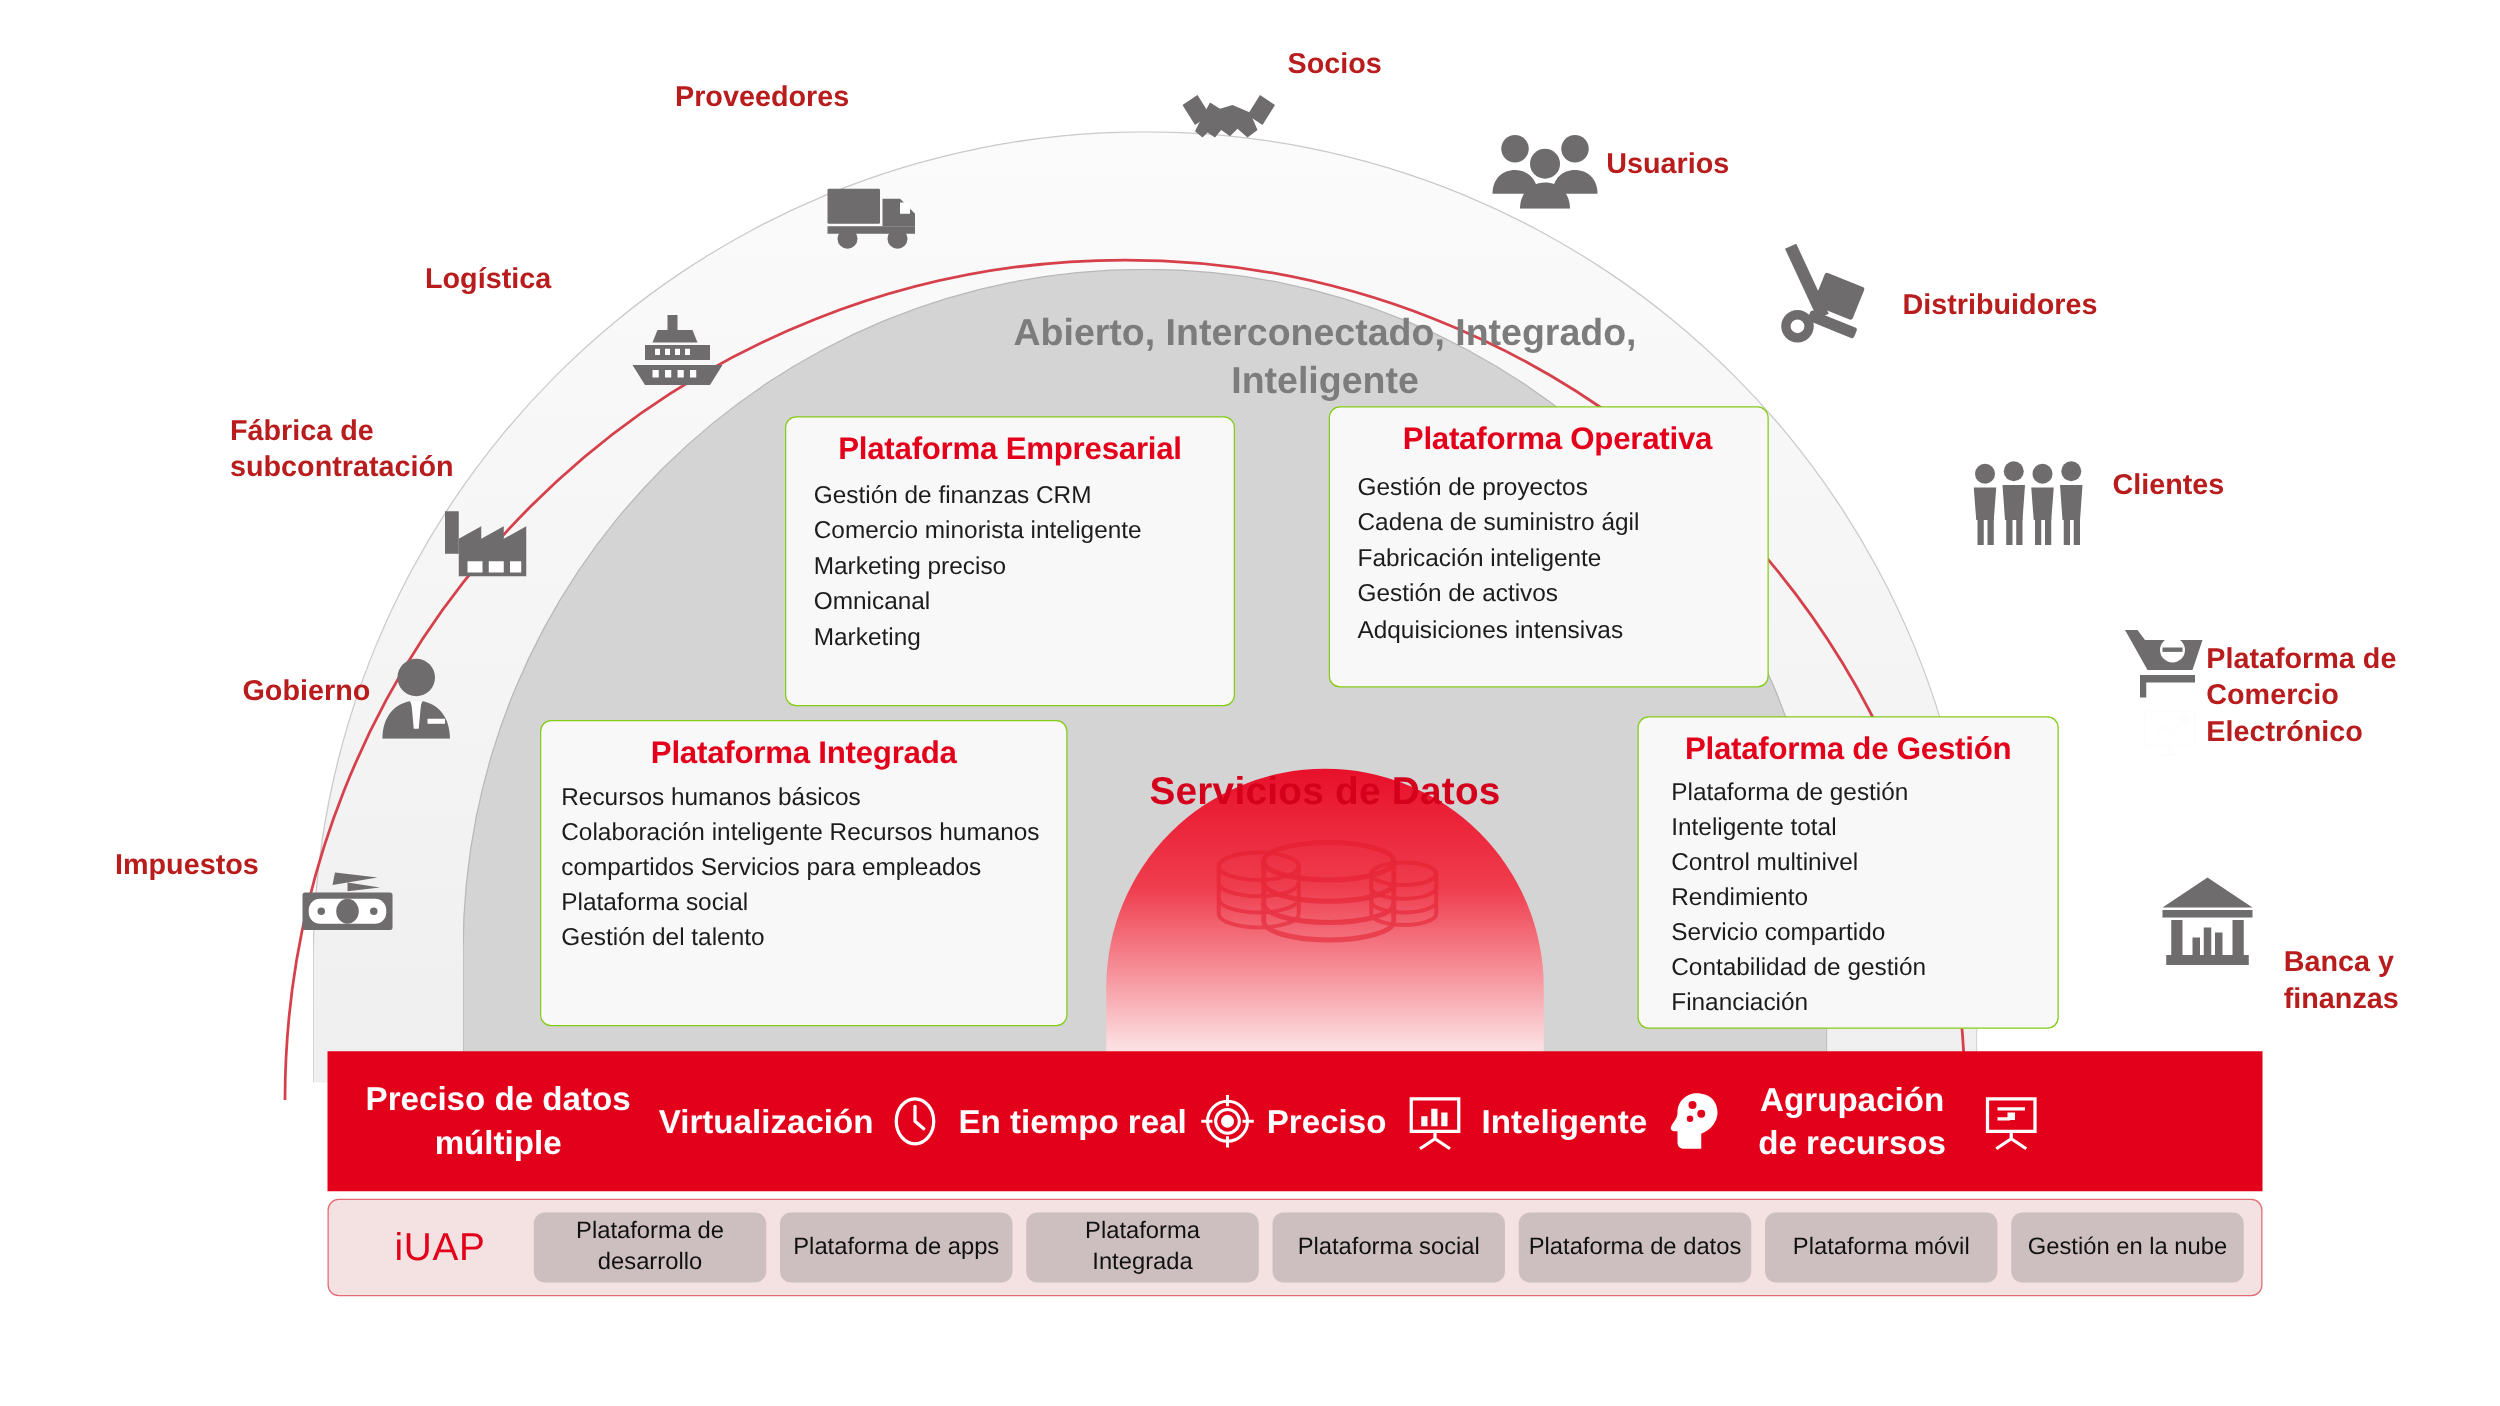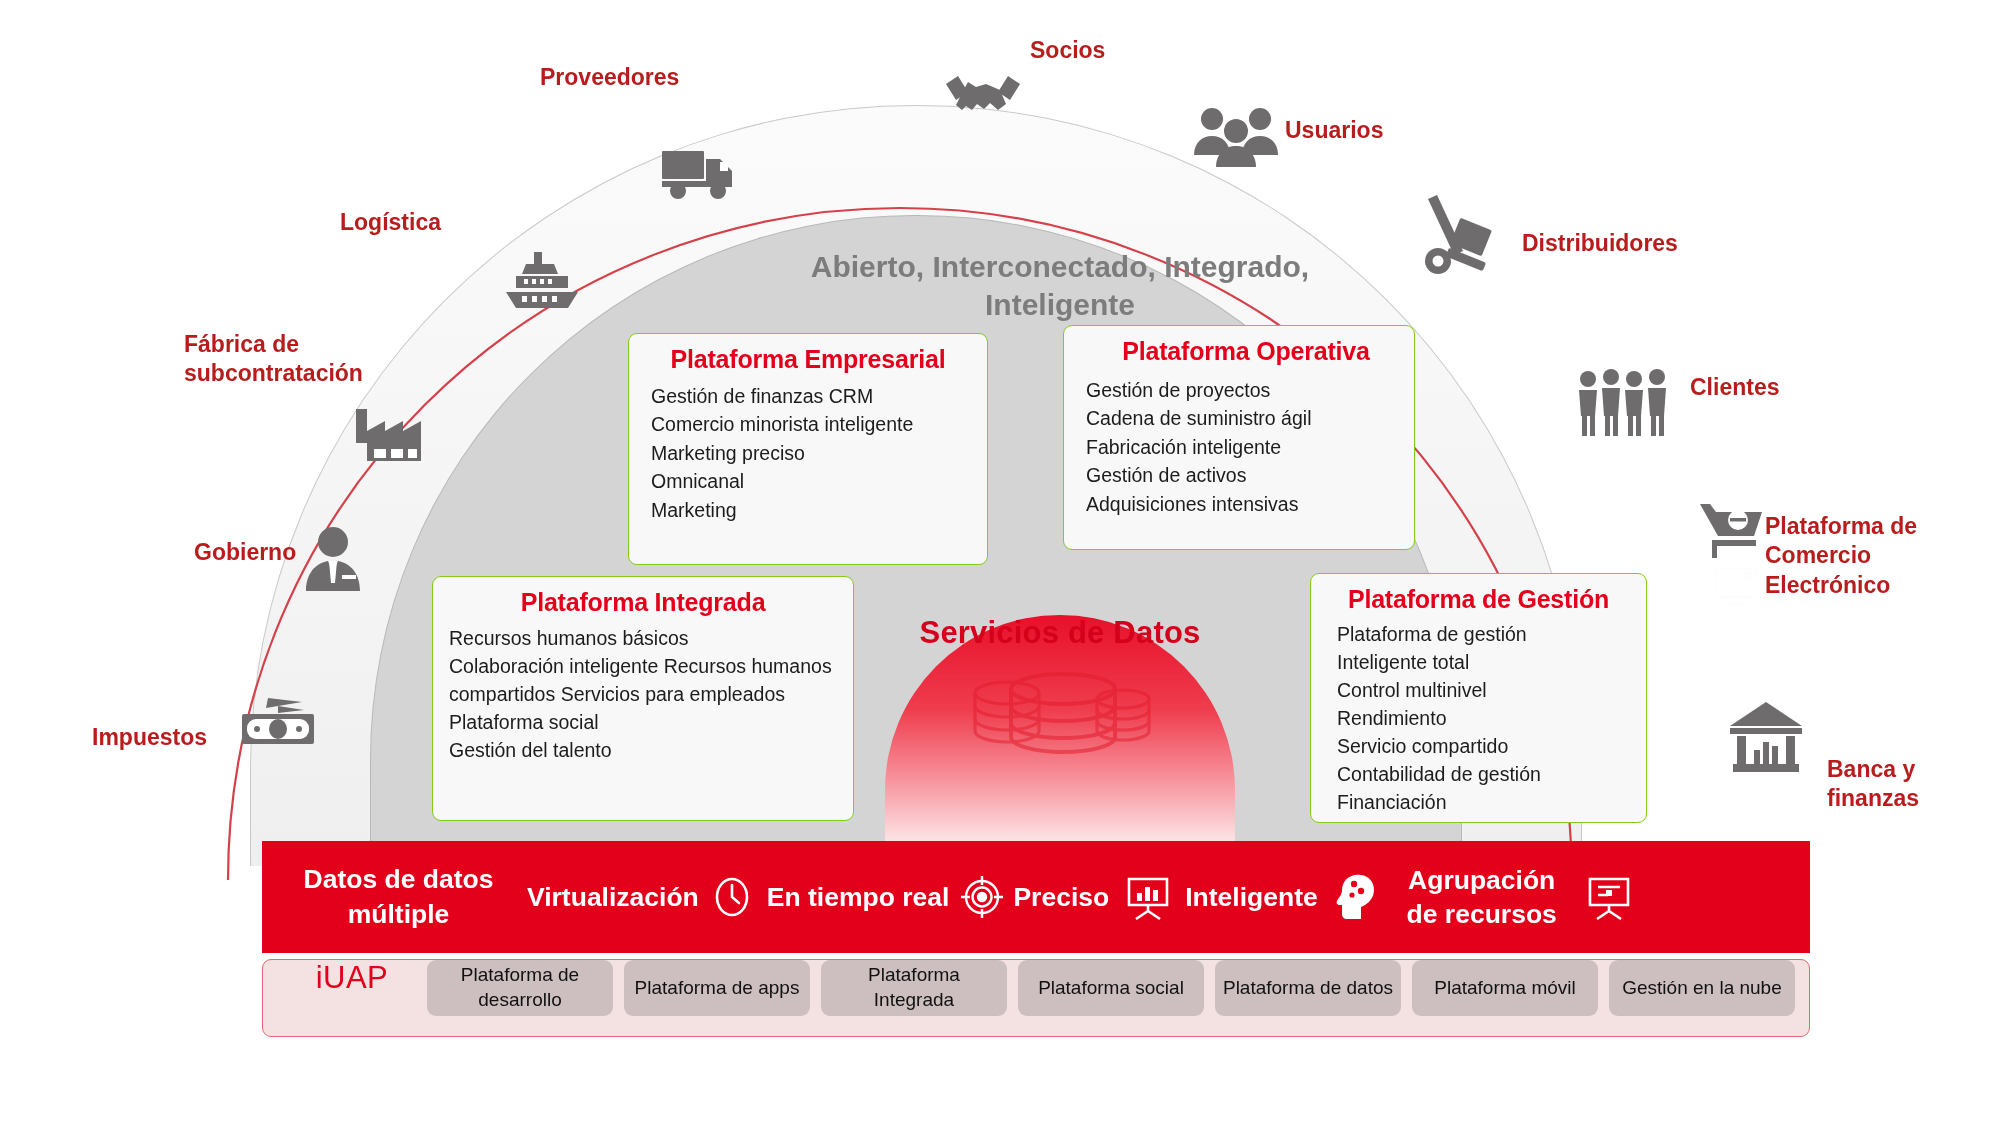--- a/index.html
+++ b/index.html
@@ -81,21 +81,21 @@
   }
   .banner .b-item .bi-txt{line-height:1.3;}
   .banner .b-item .bi-txt.two{text-align:center;white-space:normal;width:180px;}
   .b-gap{flex:0 0 auto;}
   .b-icn{flex:0 0 auto;display:inline-flex;align-items:center;justify-content:center;}
 
   
   .iuap{
     position:absolute;left:262px;top:959px;width:1548px;height:78px;
     background:#f4e1e2;border:1.5px solid #e06b72;border-radius:9px;
-    display:flex;align-items:flex-start;box-sizing:border-box;padding:0 14px;
+    display:flex;align-items:center;box-sizing:border-box;padding:0 14px;
   }
   .iuap-logo{color:#e2001a;font-size:31px;font-weight:normal;width:150px;
              text-align:center;flex:0 0 auto;letter-spacing:.5px;}
   .iuap-chips{display:flex;gap:11px;flex:1;}
   .chip{
     background:#cdbfc0;border-radius:9px;flex:1;height:56px;display:flex;
     align-items:center;justify-content:center;text-align:center;
     font-size:19px;color:#111;line-height:1.3;padding:0 6px;box-sizing:border-box;
   }
 
@@ -182,21 +182,21 @@
       <li>Inteligente total</li>
       <li> Control multinivel</li>
       <li>Rendimiento</li>
       <li>Servicio compartido</li>
       <li>Contabilidad de gestión</li>
       <li>Financiación</li>
     </ul>
   </div>
 
   <div class="banner">
-    <div class="b-title">Datos de datos múltiple</div>
+    <div class="b-title">Preciso de datos múltiple</div>
     <div class="b-gap" style="width:16px"></div>
 
     <div class="b-item">
       <span class="bi-txt">Virtualización</span>
       <span class="b-icn" style="margin-left:12px">
         <svg width="42" height="46" viewBox="0 0 42 46">
             <ellipse cx="21" cy="23" rx="15" ry="18" fill="none" stroke="#fff" stroke-width="2.6"></ellipse>
             <path d="M21 11 v12 l7 6" fill="none" stroke="#fff" stroke-width="2.6" stroke-linecap="round"></path>
           </svg>
       </span>
@@ -409,21 +409,21 @@
   </div>
   <div class="eco-icon" style="left:1713px;top:566px;opacity:.5;">
     <svg width="46" height="44" viewBox="0 0 46 44" fill="none" stroke="#fdfdfd" stroke-width="2">
       <rect x="3" y="3" width="40" height="28" rx="2"></rect>
       <path d="M10 24 l8 -9 l7 5 l10 -11"></path>
       <circle cx="35" cy="9" r="3.5" fill="#fdfdfd"></circle>
       <path d="M23 31 v7 M14 38 h18"></path>
     </svg>
   </div>
 
-  <div class="eco-label" style="left:92px;top:677px;margin-top:46px;">Impuestos</div>
+  <div class="eco-label" style="left:92px;top:677px;">Impuestos</div>
   <div class="eco-icon" style="left:232px;top:692px;">
     <svg width="92" height="56" viewBox="0 0 92 56" fill="#6e6c6c">
       <path d="M36 6 l34 4 l-36 6 z"></path>
         <path d="M46 14 l26 4 l-26 3 z"></path>
       <rect x="10" y="22" width="72" height="30" rx="2"></rect>
       <rect x="15" y="27" width="62" height="20" rx="9" fill="#fff"></rect>
       <ellipse cx="46" cy="37" rx="9" ry="10"></ellipse>
       <circle cx="25" cy="37" r="3"></circle>
         <circle cx="67" cy="37" r="3"></circle>
     </svg>

